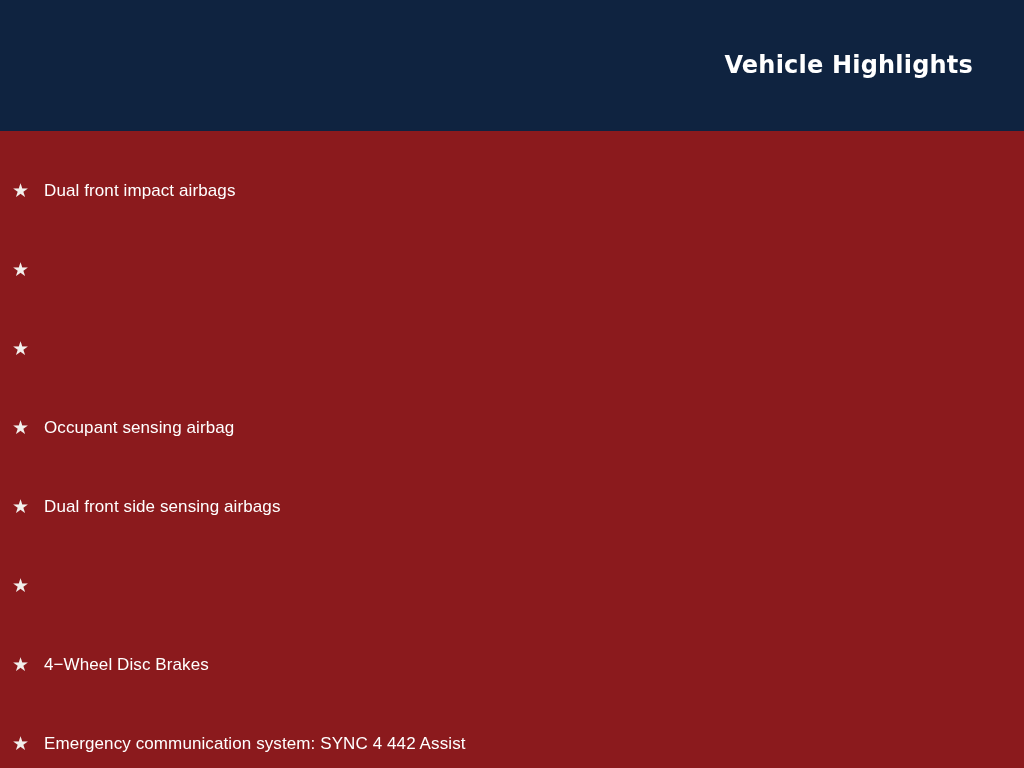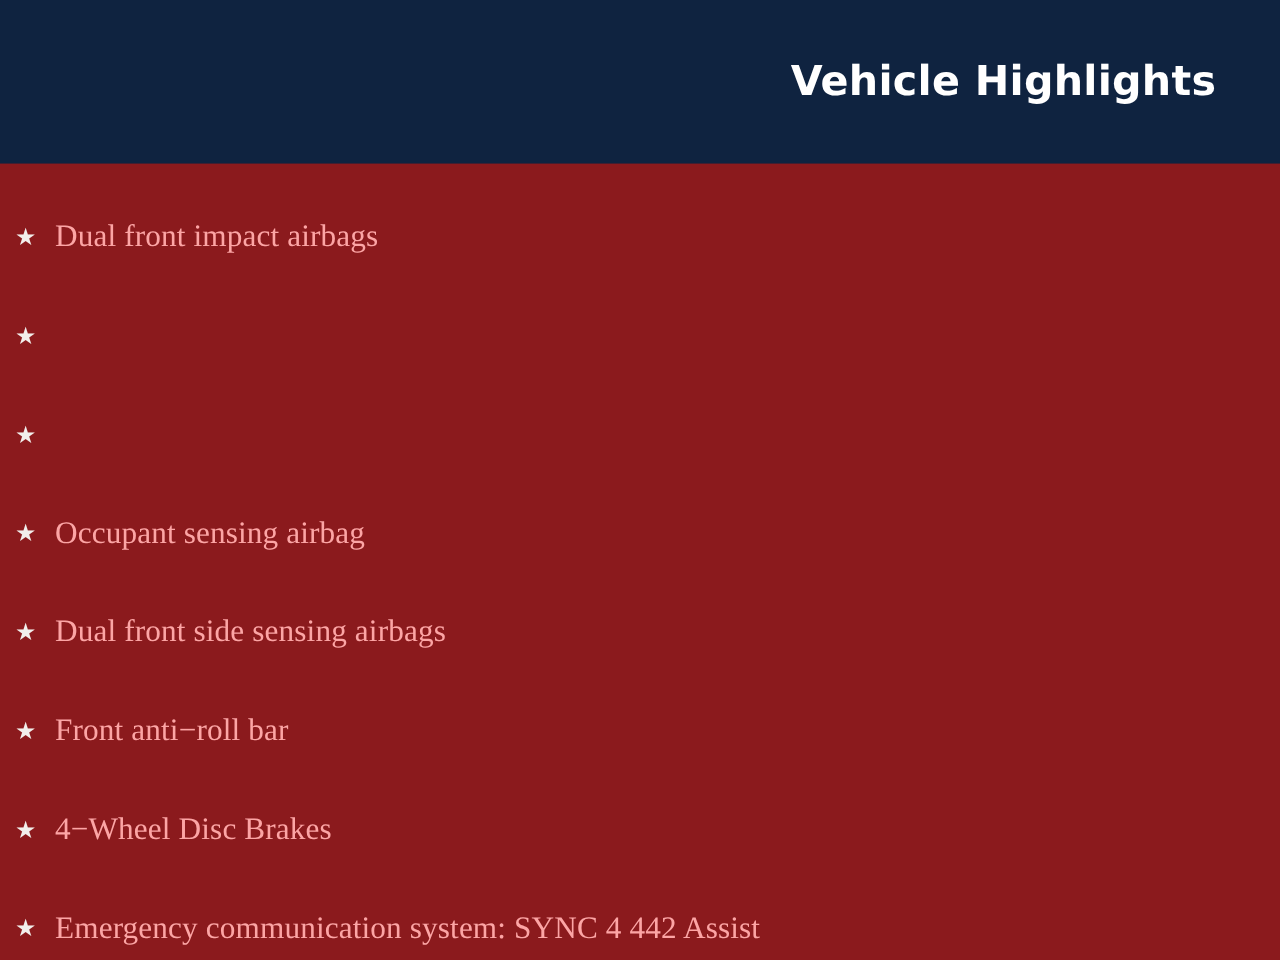--- a/index.html
+++ b/index.html
@@ -35,21 +35,21 @@
     display: flex;
     align-items: center;
     justify-content: flex-end;
     box-sizing: border-box;
     padding-right: 51px;
   }
 
   .header-title {
     color: #ffffff;
     font-family: "DejaVu Sans", "Liberation Sans", sans-serif;
-    font-size: 33px;
+    font-size: 24px;
     font-weight: bold;
     letter-spacing: 0.2px;
     line-height: 1.1;
     white-space: nowrap;
     text-align: center;
   }
 
   
   .body-area {
     position: absolute;
@@ -82,23 +82,23 @@
     display: flex;
     align-items: center;
     justify-content: flex-start;
     color: #f2efec;
     font-size: 19px;
     line-height: 1;
     margin-right: 10px;
   }
 
   .feature-text {
-    color: #fca5a5;
-    font-family: Liberation Serif, serif;
-    font-size: 25px;
+    color: #ffffff;
+    font-family: Liberation Sans, sans-serif;
+    font-size: 17px;
     font-weight: 400;
     letter-spacing: 0.1px;
     line-height: 1.15;
     white-space: nowrap;
   }
 </style>
 </head>
 <body>
 
 <div class="slide">
@@ -128,21 +128,20 @@
         <span class="feature-text">Occupant sensing airbag</span>
       </li>
 
       <li class="feature-item">
         <span class="bullet-star">★</span>
         <span class="feature-text">Dual front side sensing airbags</span>
       </li>
 
       <li class="feature-item">
         <span class="bullet-star">★</span>
-        <span class="feature-text">Front anti−roll bar</span>
       </li>
 
       <li class="feature-item">
         <span class="bullet-star">★</span>
         <span class="feature-text">4−Wheel Disc Brakes</span>
       </li>
 
       <li class="feature-item">
         <span class="bullet-star">★</span>
         <span class="feature-text">Emergency communication system: SYNC 4 442 Assist</span>

